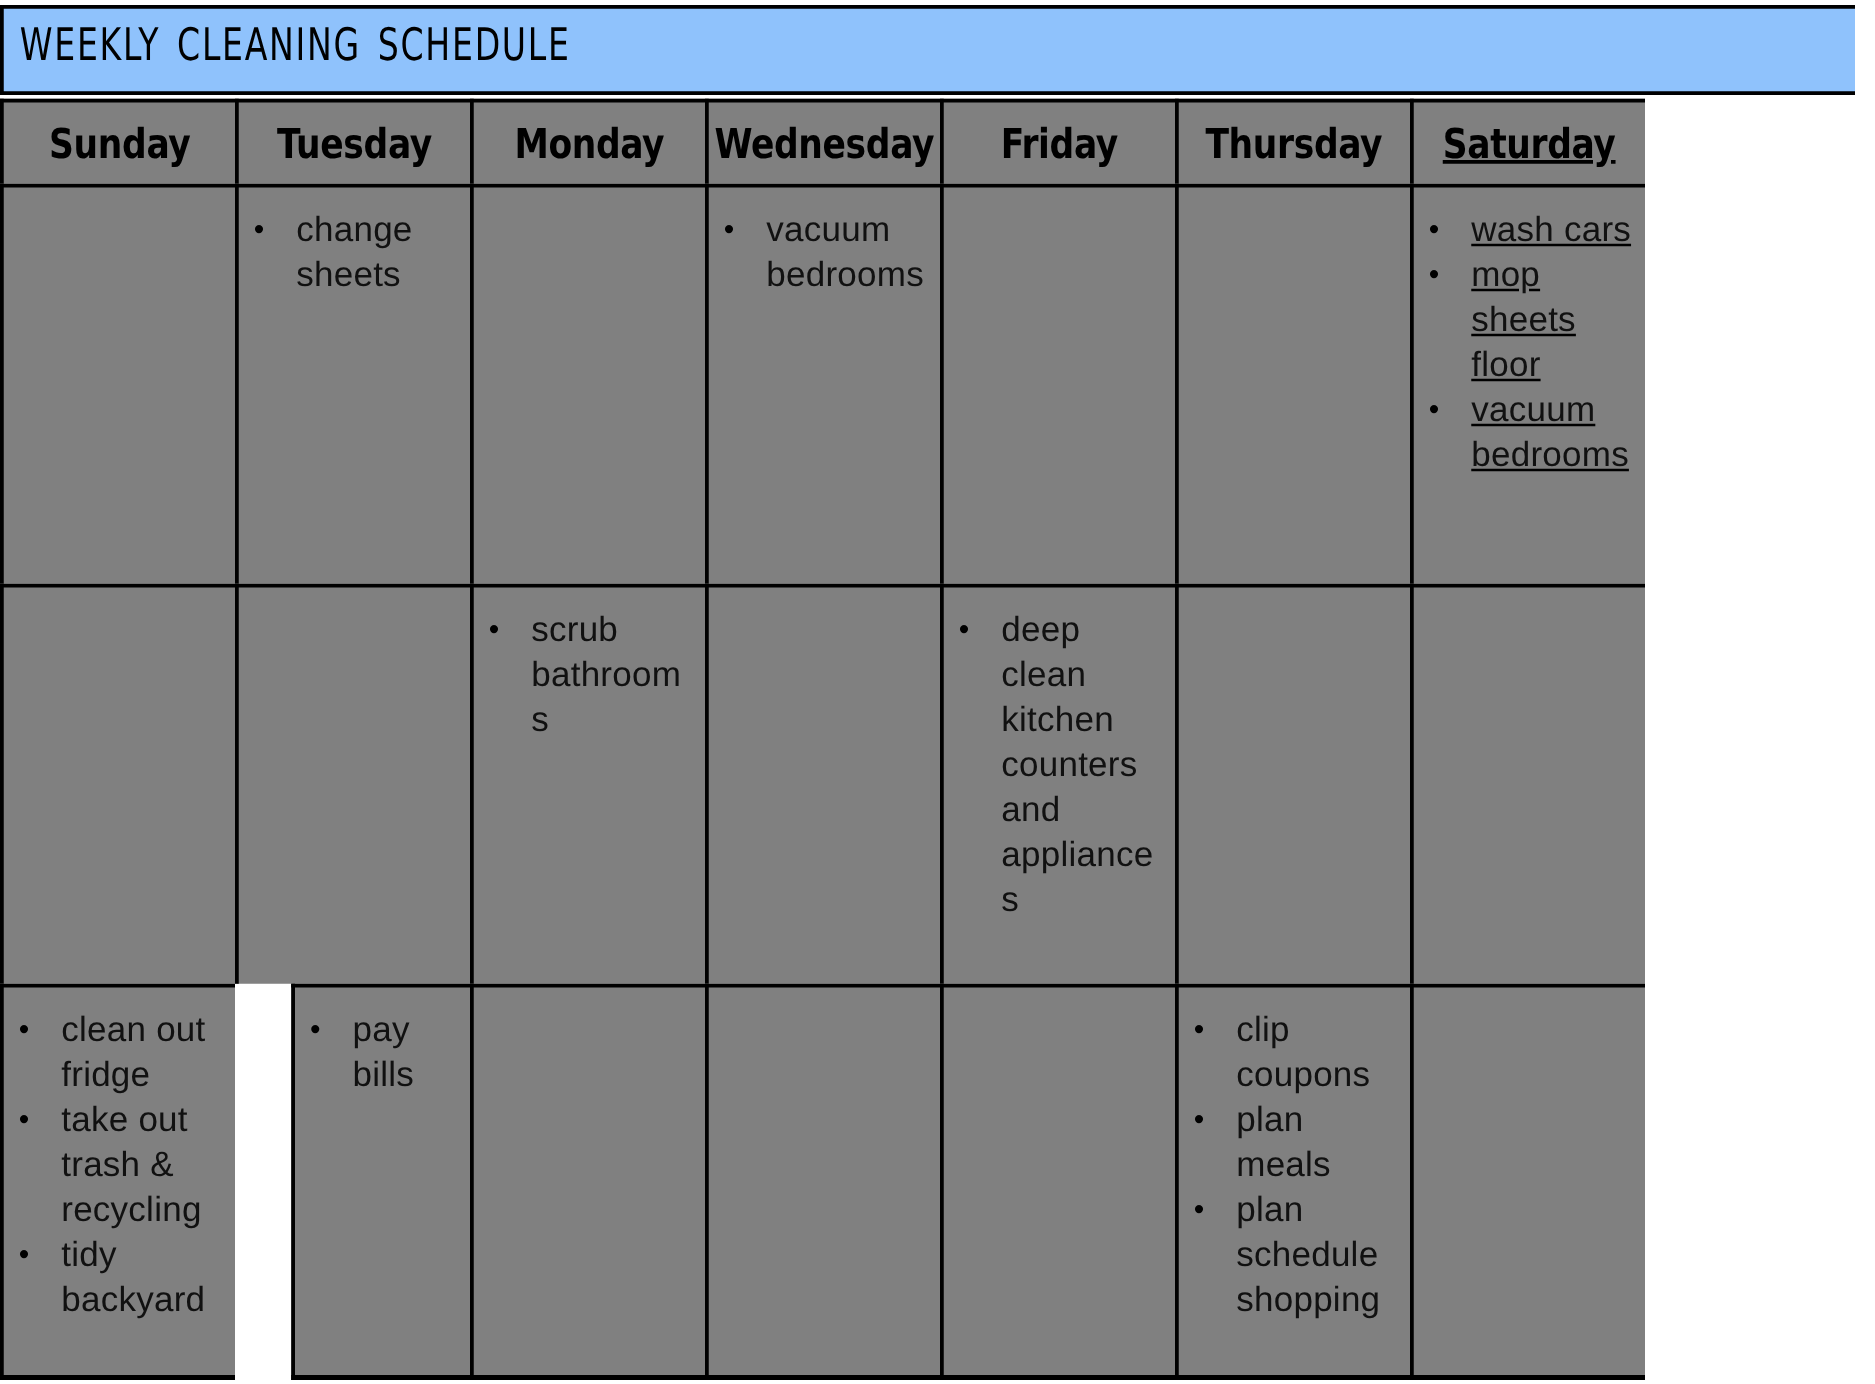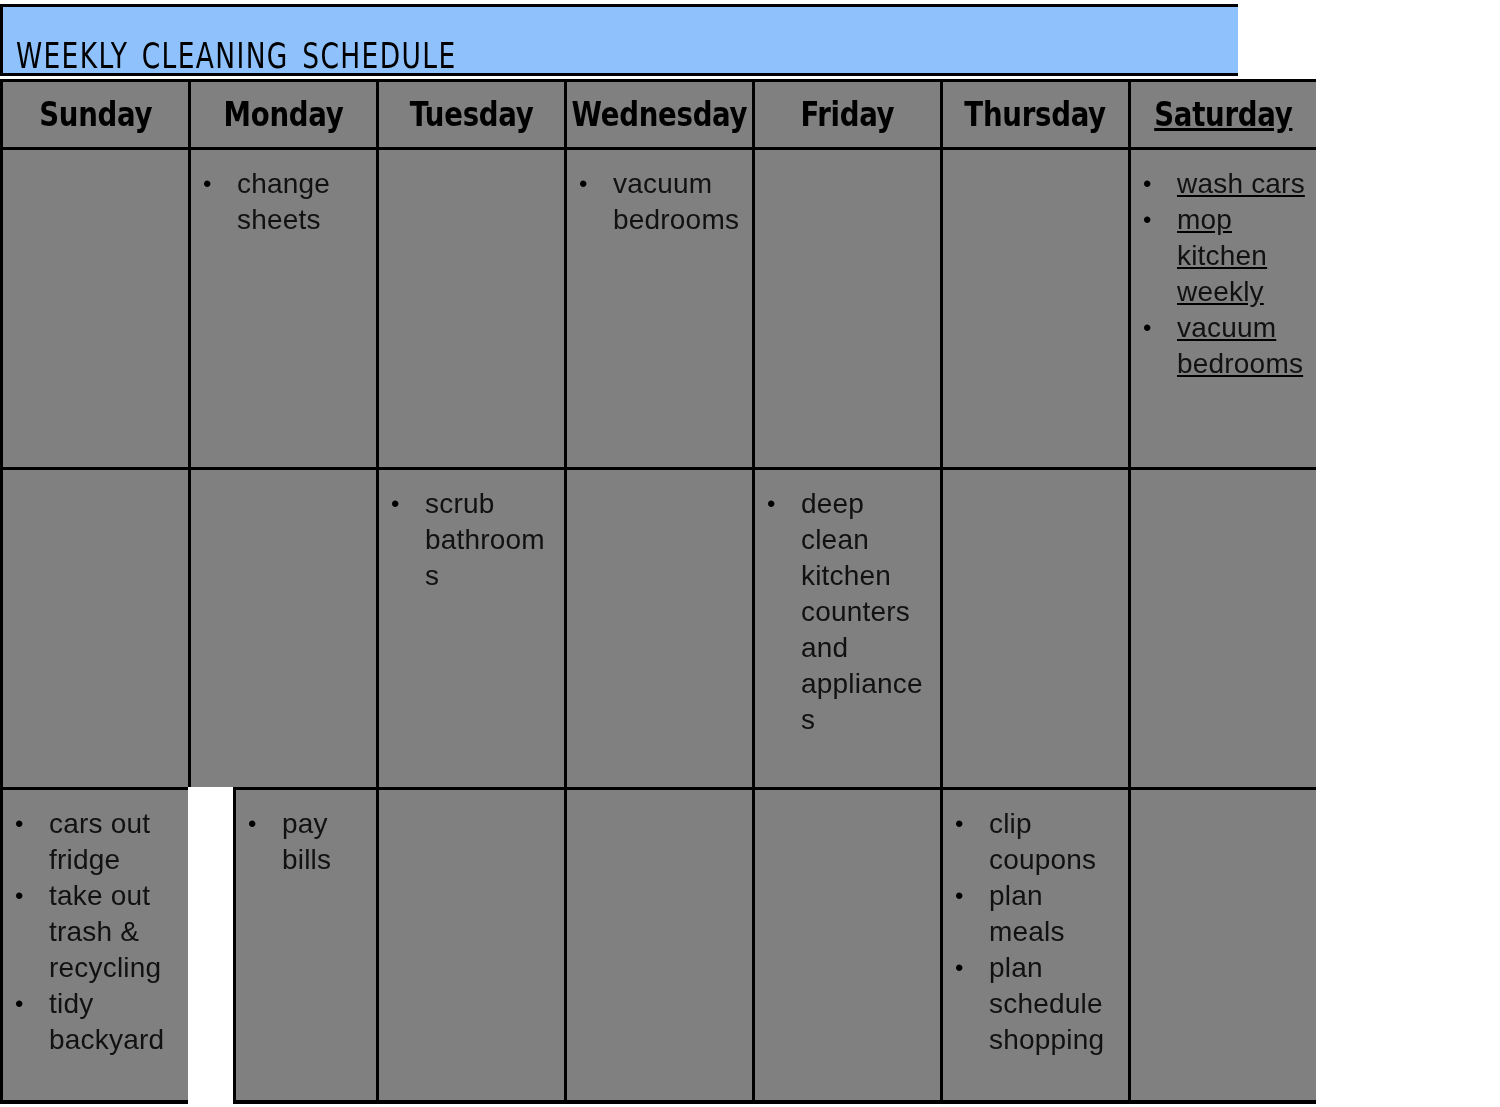--- a/index.html
+++ b/index.html
@@ -20,29 +20,29 @@
     width: 1500px;
     height: 1107px;
     box-sizing: border-box;
   }
 
   
   .title-bar {
     position: absolute;
     left: 0;
     top: 4px;
-    width: 1238px;
+    width: 1484px;
     height: 72px;
     box-sizing: border-box;
     background: #8fc2fc;
     border-top: 3px solid #000000;
     border-bottom: 3px solid #000000;
     border-left: 3px solid #000000;
     display: flex;
-    align-items: flex-end;
+    align-items: flex-start;
   }
   .title-text {
     font-family: "DejaVu Sans Condensed", "DejaVu Sans", sans-serif;
     font-size: 46px;
     line-height: 46px;
     letter-spacing: 1.5px;
     font-weight: 400;
     color: #000000;
     text-transform: lowercase;
     font-variant: small-caps;
@@ -135,24 +135,24 @@
   <div class="title-bar">
     <span class="title-text">weekly cleaning schedule</span>
   </div>
 
   <div class="grid">
 
     <div class="cell head-cell">
       <span class="head-label">Sunday</span>
     </div>
     <div class="cell head-cell">
+      <span class="head-label">Tuesday</span>
+    </div>
+    <div class="cell head-cell">
       <span class="head-label">Monday</span>
-    </div>
-    <div class="cell head-cell">
-      <span class="head-label">Tuesday</span>
     </div>
     <div class="cell head-cell">
       <span class="head-label">Wednesday</span>
     </div>
     <div class="cell head-cell">
       <span class="head-label">Friday</span>
     </div>
     <div class="cell head-cell">
       <span class="head-label">Thursday</span>
     </div>
@@ -178,21 +178,21 @@
       </div>
       <div class="cell">
         <span class="empty-cell-spacer"></span>
       </div>
       <div class="cell">
         <span class="empty-cell-spacer"></span>
       </div>
       <div class="cell col-last">
         <ul class="task-list">
           <li class="task-item">wash cars</li>
-          <li class="task-item">mop kitchen weekly</li>
+          <li class="task-item">mop sheets floor</li>
           <li class="task-item">vacuum bedrooms</li>
         </ul>
       </div>
       <div class="cell">
         <span class="empty-cell-spacer"></span>
       </div>
       <div class="cell">
         <span class="empty-cell-spacer"></span>
       </div>
       <div class="cell">
@@ -209,21 +209,21 @@
         </ul>
       </div>
       <div class="cell">
         <span class="empty-cell-spacer"></span>
       </div>
       <div class="cell col-last">
         <span class="empty-cell-spacer"></span>
       </div>
       <div class="cell row-body-last-cell" style="border-bottom: 4px solid rgb(0, 0, 0);">
         <ul class="task-list">
-          <li class="task-item">cars out fridge</li>
+          <li class="task-item">clean out fridge</li>
           <li class="task-item">take out trash &amp; recycling</li>
           <li class="task-item">tidy backyard</li>
         </ul>
       </div>
       <div class="cell row-body-last-cell" style="border-bottom: 4px solid rgb(0, 0, 0); margin-left: 45px;">
         <ul class="task-list">
           <li class="task-item">pay bills</li>
         </ul>
       </div>
       <div class="cell row-body-last-cell" style="border-bottom: 4px solid rgb(0, 0, 0);">

